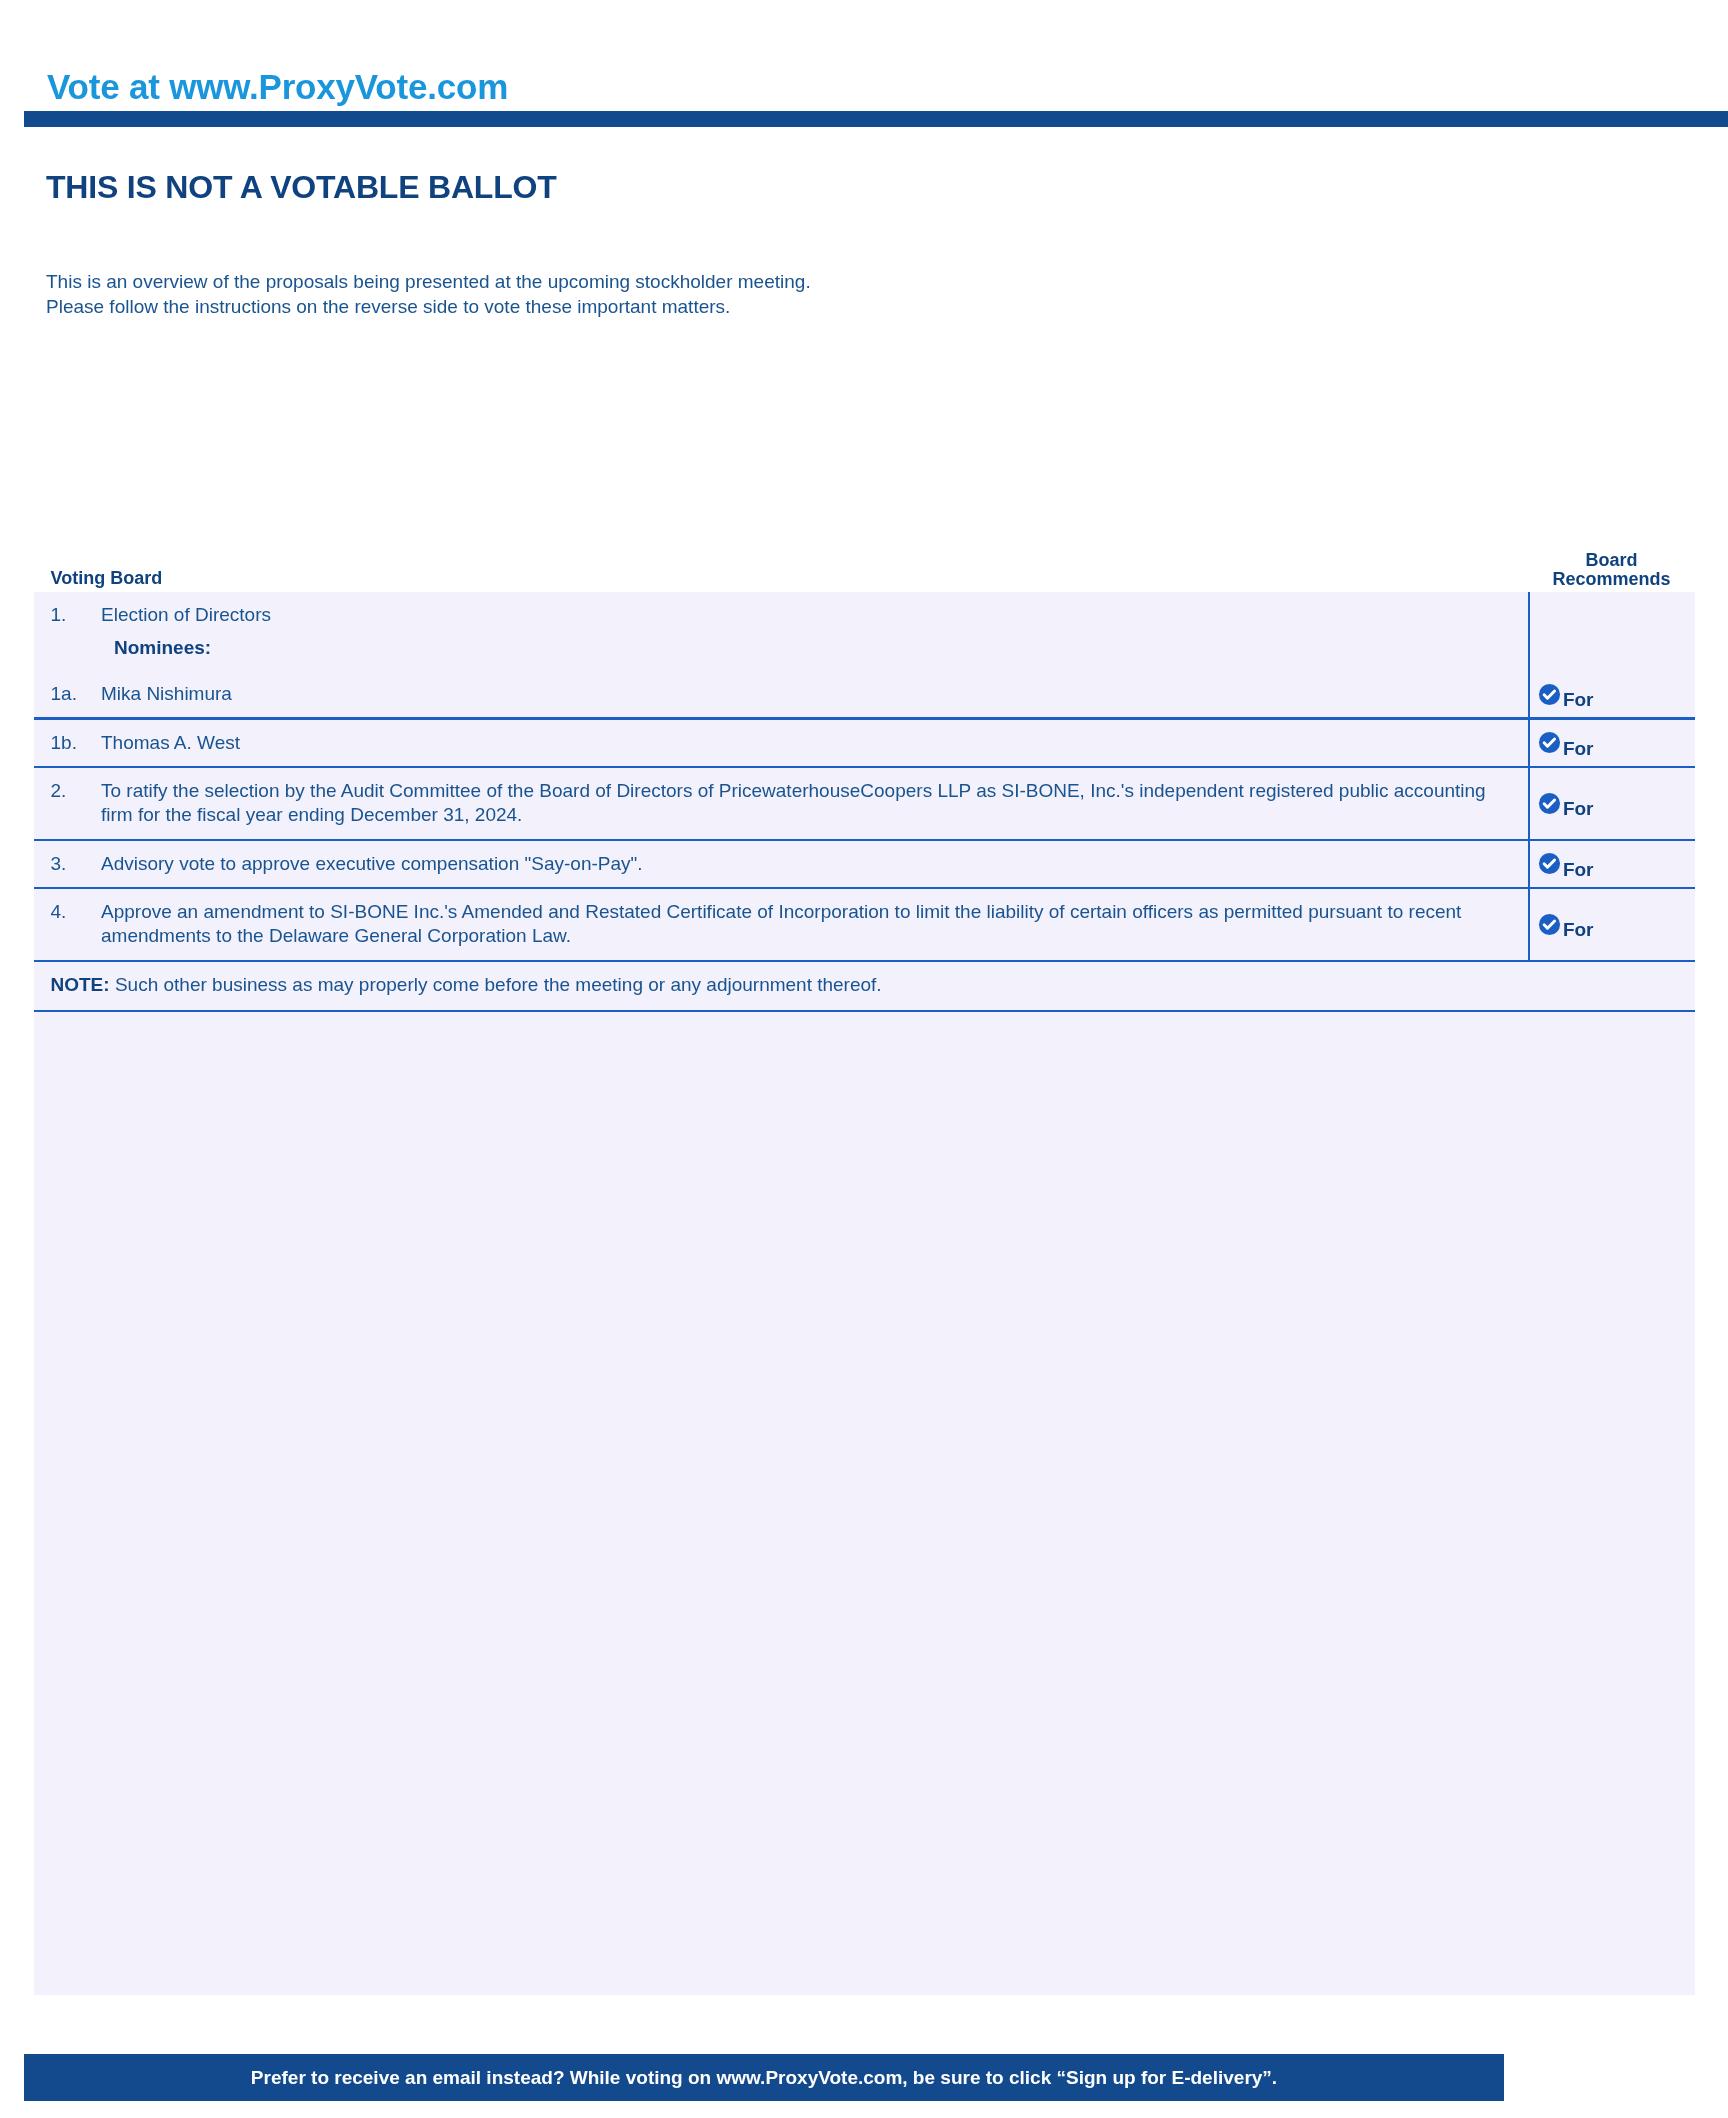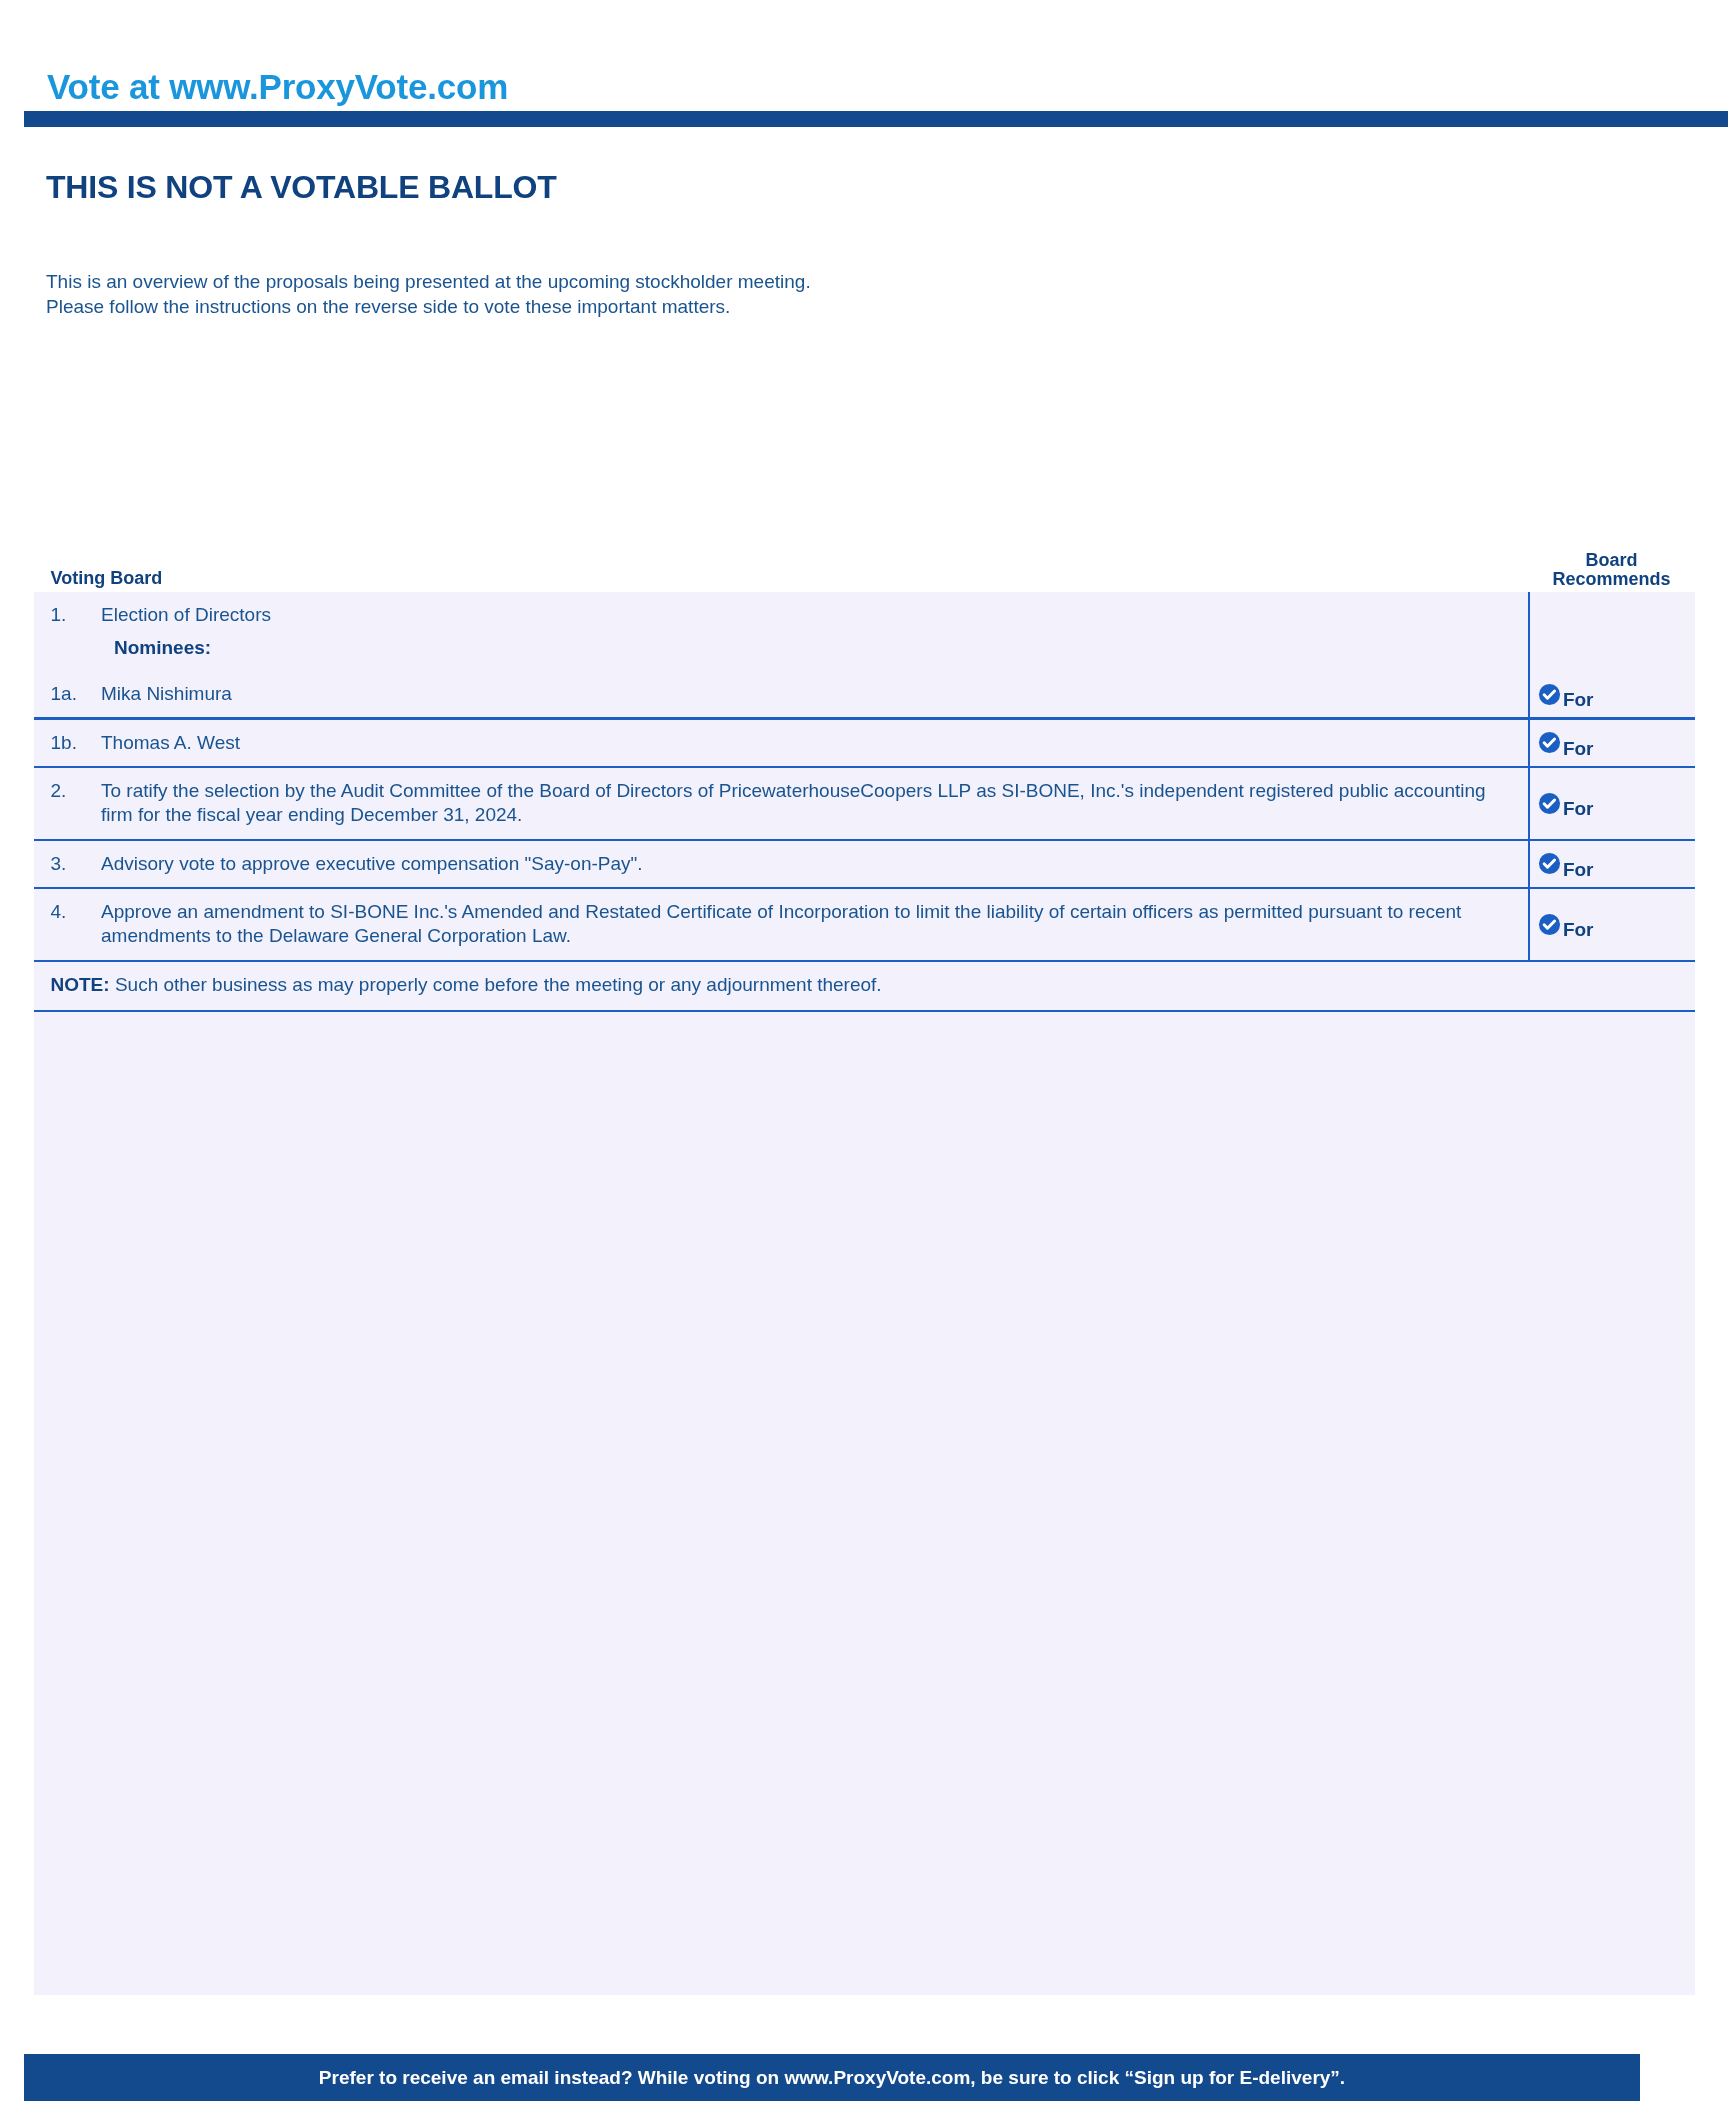--- a/index.html
+++ b/index.html
@@ -213,21 +213,21 @@
     background: #f2f1fc;
     width: 1661px;
     height: 983px;
   }
 
   
   .footer-bar {
     position: absolute;
     left: 24px;
     top: 2054px;
-    width: 1616px;
+    width: 1480px;
     height: 47px;
     background: #134a8e;
     display: flex;
     align-items: center;
     justify-content: center;
   }
 
   .footer-text {
     font-size: 19px;
     font-weight: bold;

